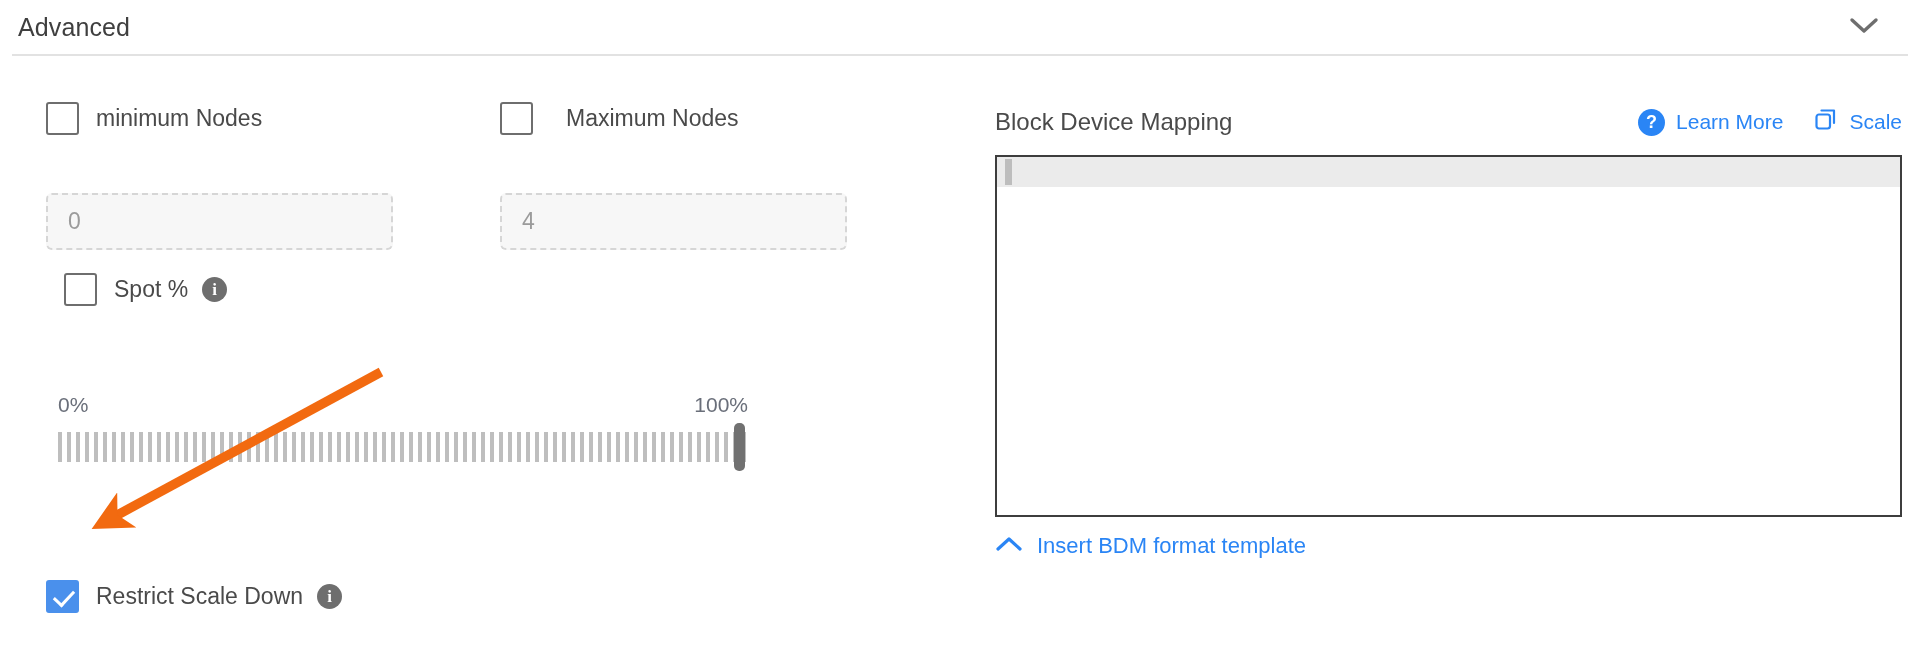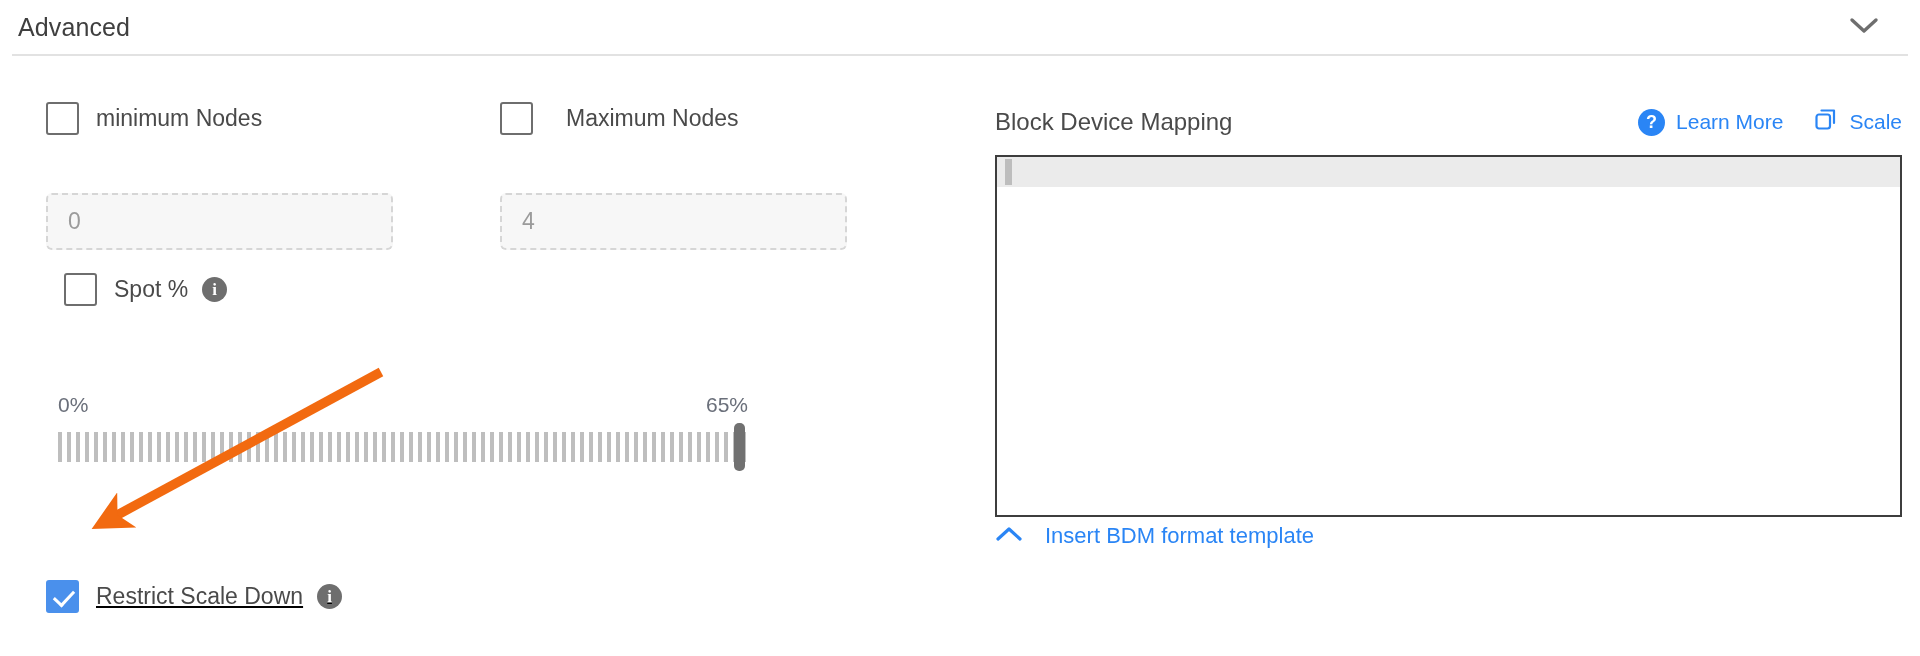--- a/index.html
+++ b/index.html
@@ -230,24 +230,24 @@
   }
   .editor-caret {
     position: absolute;
     left: 8px; top: 2px;
     width: 2px; height: 26px;
     background: transparent;
   }
 
   .bdm-footer {
     position: absolute;
-    left: 0; top: 468px;
-    display: flex;
-    align-items: center;
-    gap: 22px;
+    left: 0; top: 478px;
+    display: flex;
+    align-items: center;
+    gap: 14px;
     color: #2a85f5;
     font-size: 22px;
     cursor: pointer;
   }
 
   
   .annotation-arrow {
     position: absolute;
     left: 0; top: 0;
     width: 1920px; height: 656px;
@@ -289,28 +289,28 @@
 
     <div class="cb-row" style="left:46px; top:220px;margin-left:18px;">
       <div class="checkbox"></div>
       <div class="cb-label">Spot %</div>
       <div class="info-icon">i</div>
     </div>
 
     <div class="slider-wrap">
       <div class="slider-labels">
         <div class="slider-label left">0%</div>
-        <div class="slider-label right">65%</div>
+        <div class="slider-label right">100%</div>
       </div>
       <div class="slider-track"></div>
       <div class="slider-thumb"></div>
     </div>
 
 
-    <div class="cb-row" style="left:46px; top:527px;text-decoration:underline;">
+    <div class="cb-row" style="left:46px; top:527px;">
       <div class="checkbox checked"></div>
       <div class="cb-label">Restrict Scale Down</div>
       <div class="info-icon">i</div>
     </div>
   </div>
 
   <div class="right-col">
 
     <div class="bdm-head">
       <div class="bdm-title">Block Device Mapping</div>

